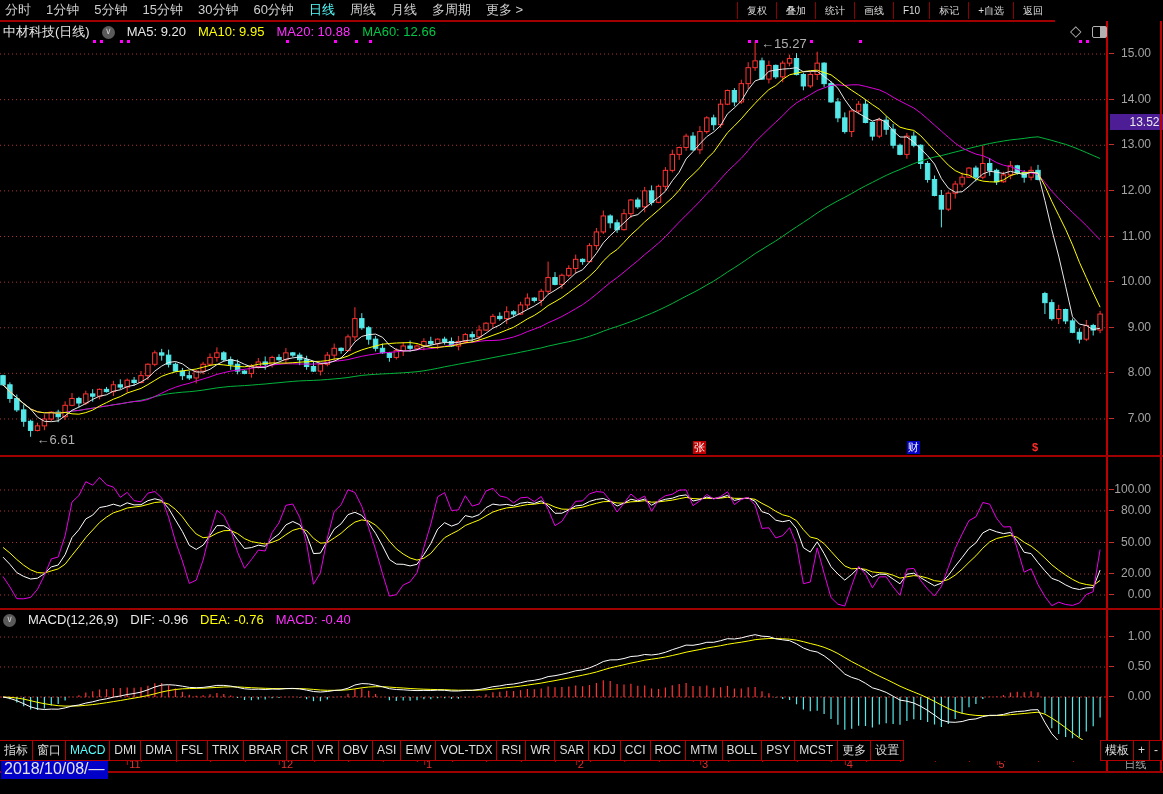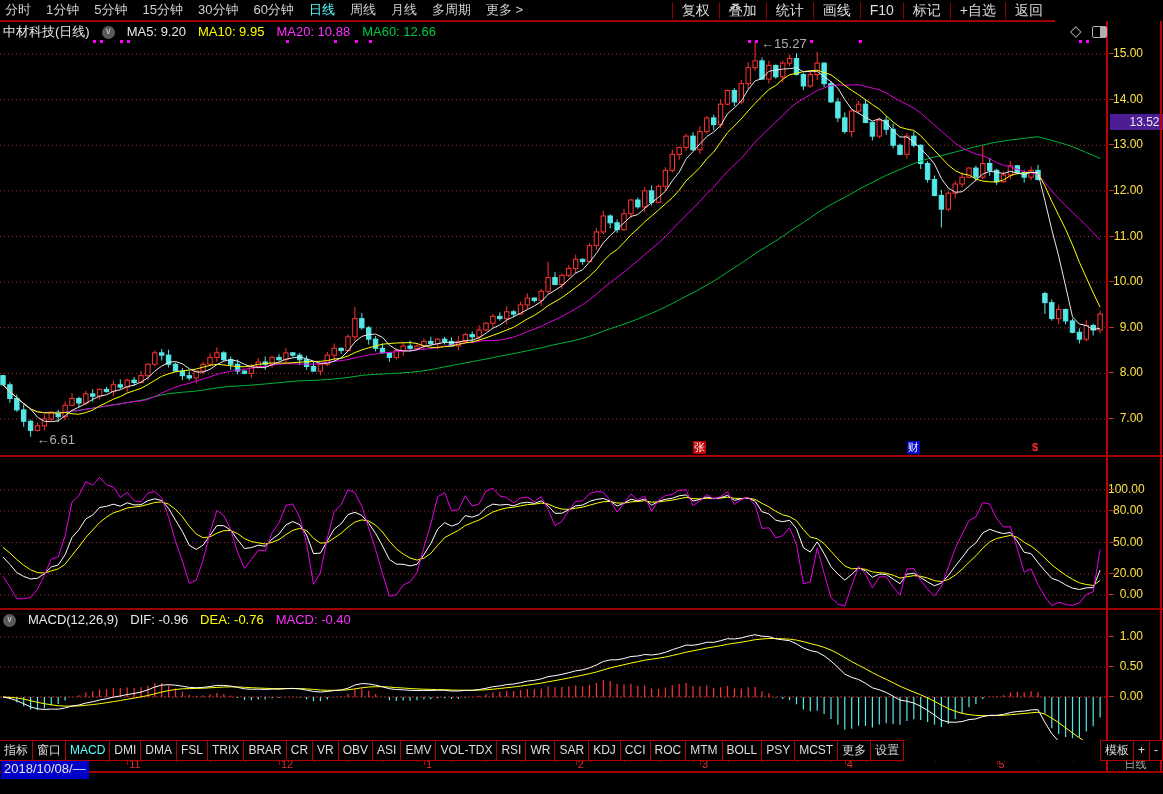--- a/index.html
+++ b/index.html
@@ -5,21 +5,21 @@
   html,body{margin:0;padding:0;background:#000;}
   .screen{position:relative;width:1163px;height:794px;background:#000;overflow:hidden;
           font-family:"Liberation Sans","DejaVu Sans",sans-serif;-webkit-font-smoothing:none;}
   
   .topbar{position:absolute;left:0;top:0;width:1055px;height:20px;background:#000;
           border-bottom:2px solid #a00000;display:flex;justify-content:space-between;box-sizing:content-box;z-index:20;}
   .tm-left{display:flex;align-items:center;padding-left:5px;}
   .tm-item{color:#cfcfcf;font-size:13px;margin-right:15px;white-space:nowrap;cursor:default;}
   .tm-item.active{color:#54ffff;}
   .tm-right{display:flex;align-items:center;padding-right:3px;}
-  .tm-btn{color:#dedede;font-size:14px;padding:0 9px;border-left:1px solid #8d0000;line-height:17px;white-space:nowrap;}
+  .tm-btn{color:#dedede;font-size:10px;padding:0 9px;border-left:1px solid #8d0000;line-height:17px;white-space:nowrap;}
   
   .chart-area{position:absolute;left:0;top:21px;width:1106px;height:435px;}
   .kdj-panel{position:absolute;left:0;top:457px;width:1106px;height:151px;}
   .macd-panel{position:absolute;left:0;top:610px;width:1106px;height:147px;}
   #main-svg,#kdj-svg,#macd-svg{position:absolute;left:0;top:0;display:block;}
   .panel-header{position:absolute;left:3px;top:2px;font-size:13px;white-space:nowrap;z-index:6;}
   .panel-header span{margin-right:12px;}
   .chev{display:inline-block;width:13px;height:13px;background:#5a5a5a;color:#cfcfcf;border-radius:50%;
         text-align:center;line-height:11px;font-size:9px;vertical-align:middle;margin-right:7px;}
   .c-white{color:#e8e8e8;} .c-yellow{color:#ffff00;} .c-magenta{color:#ff2fff;} .c-green{color:#00c846;}
@@ -31,29 +31,29 @@
   .evt.red-text{color:#ff2b2b;background:none;font-weight:bold;}
   .sdot{position:absolute;width:3px;height:3px;background:#ff00ff;z-index:5;}
   .icon-diamond{position:absolute;left:1070px;top:1px;color:#b0b0b0;font-size:15px;z-index:6;}
   .icon-panel{position:absolute;left:1092px;top:5px;width:13px;height:10px;border:1px solid #b0b0b0;border-radius:2px;z-index:6;}
   .icon-panel i{display:block;float:right;width:6px;height:10px;background:#b0b0b0;}
   
   .axis{position:absolute;left:1106px;width:57px;border-left:2px solid #c00000;box-sizing:border-box;background:#000;z-index:4;}
   .axis-main{top:21px;height:434px;}
   .axis-kdj{top:457px;height:151px;}
   .axis-macd{top:610px;height:130px;}
-  .alabel{position:absolute;left:0;right:0;text-align:right;padding-right:20px;font-size:12px;color:#fde047;}
+  .alabel{position:absolute;left:0;right:0;text-align:right;padding-right:12px;font-size:12px;color:#a3a3a3;}
   .alabel::before{content:"";position:absolute;left:1px;top:7px;width:5px;height:1px;background:#c03030;}
   .price-tag{position:absolute;left:2px;width:53px;background:#4c1d95;color:#eaeaea;font-size:12px;
              text-align:center;padding:1px 8px;z-index:6;}
   .vright{position:absolute;left:1160px;top:21px;width:2px;height:751px;background:#c00000;z-index:7;}
   .sep{position:absolute;left:0;width:1163px;height:2px;background:#a00000;z-index:8;}
   
   .date-row{position:absolute;left:0;top:758px;width:1106px;height:13px;background:#000;z-index:9;}
-  .date-box{position:absolute;left:1px;top:0;background:#0000c8;color:#e4e4e4;font-size:13px;line-height:13px;padding:4px 3px;z-index:3;}
+  .date-box{position:absolute;left:1px;top:0;background:#0000c8;color:#e4e4e4;font-size:16px;line-height:13px;padding:4px 3px;z-index:3;}
   .mlabel{position:absolute;top:0;color:#e03030;font-size:11px;line-height:13px;}
   .dtick{position:absolute;top:0;width:1px;height:4px;background:#b40000;}
   .dtick.major{height:7px;}
   .period-box{position:absolute;left:1106px;top:758px;width:57px;height:13px;border-left:2px solid #c00000;
               box-sizing:border-box;color:#a8a8a8;font-size:11px;text-align:center;line-height:13px;z-index:9;}
   
   .toolbar{position:absolute;left:0;top:740px;width:1163px;height:21px;background:#000;display:flex;z-index:10;}
   #tb-left,#tb-right{display:flex;}
   .tb-cell{border:1px solid #b40000;margin-left:-1px;color:#dcdcdc;font-size:12px;line-height:18px;
            padding:0 4px;white-space:nowrap;cursor:default;}

